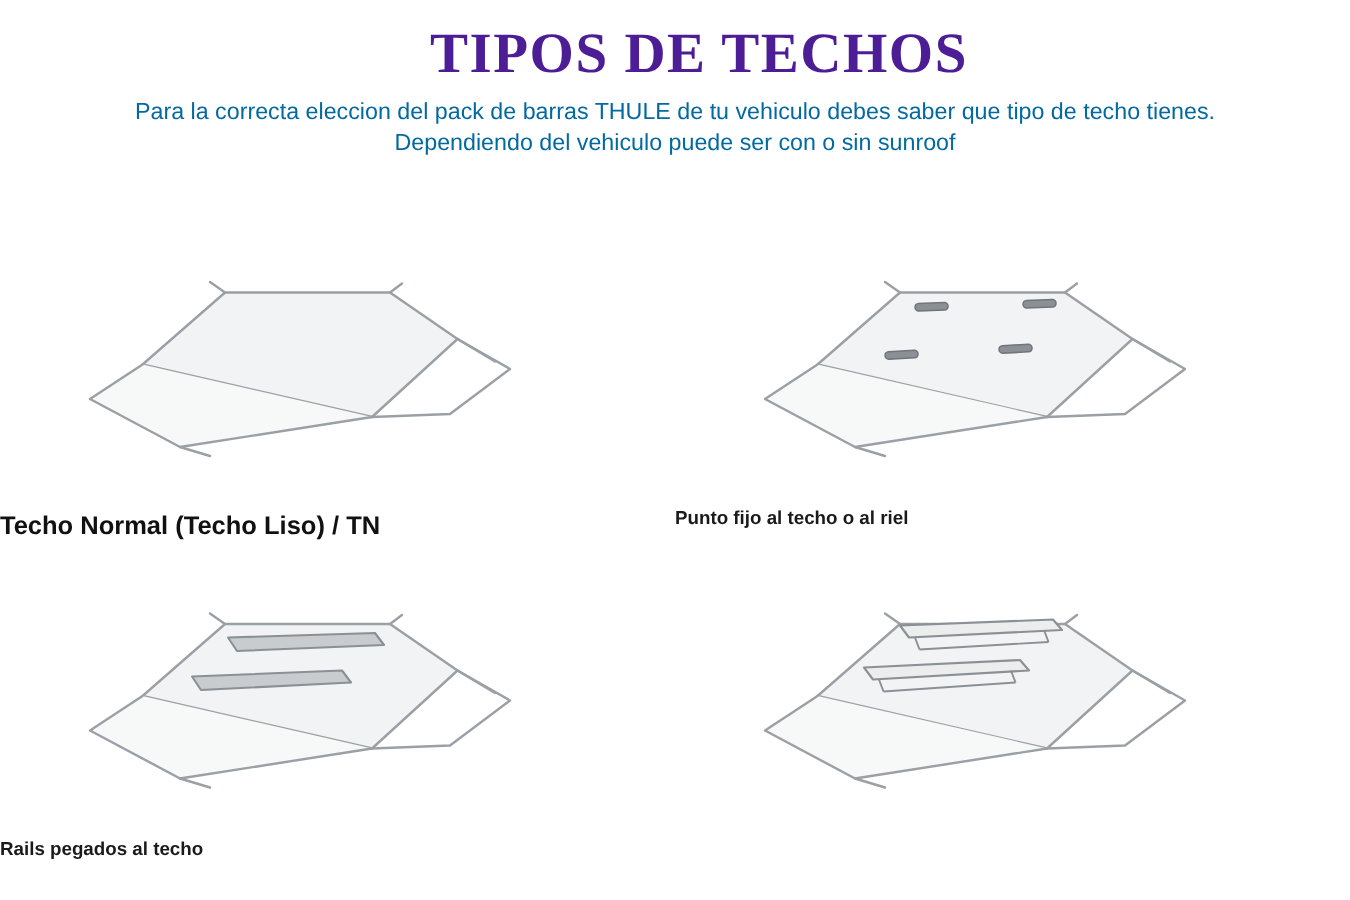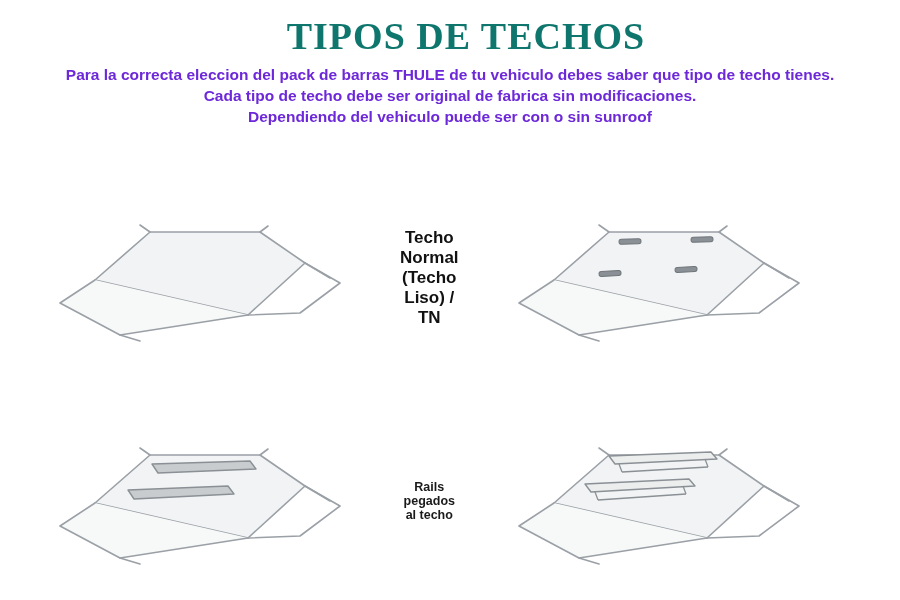--- a/index.html
+++ b/index.html
@@ -21,51 +21,52 @@
     position: relative;
     box-sizing: border-box;
     padding: 0;
   }
   .title {
     text-align: center;
     font-size: 38px;
     font-weight: bold;
     letter-spacing: 1px;
     margin: 14px 0 4px 0;
-    color: #0f766e;
+    color: #4c1d95;
     font-family: "Liberation Serif", serif;
     padding-left: 32px;
   }
   .subtitle-block {
     text-align: center;
     margin: 6px 20px 0 20px;
   }
   .subtitle-line {
     font-size: 15.5px;
-    font-weight: bold;
+    font-weight: normal;
     line-height: 21px;
-    color: #6d28d9;
+    color: #0369a1;
     font-family: "Liberation Sans", sans-serif;
   }
   .grid {
     position: absolute;
     top: 148px;
     left: 0;
     width: 900px;
     height: 450px;
     display: grid;
     grid-template-columns: 1fr 1fr;
     grid-template-rows: 1fr 1fr;
   }
   .cell {
     position: relative;
     display: flex;
-    flex-direction: row;
-    align-items: center;
+    flex-direction: column;
+    align-items: flex-start;
     justify-content: flex-start;
+    gap: 22px;
   }
   .art {
     width: 400px;
     height: 145px;
     position: relative;
     margin-top: 6px;
   }
   .art svg {
     display: block;
     width: 400px;
@@ -91,21 +92,20 @@
 </style>
 </head>
 <body>
 
 <div class="page">
 
   <div class="title">TIPOS DE TECHOS</div>
 
   <div class="subtitle-block">
     <div class="subtitle-line">Para la correcta eleccion del pack de barras THULE de tu vehiculo debes saber que tipo de techo tienes.</div>
-    <div class="subtitle-line">Cada tipo de techo debe ser original de fabrica sin modificaciones.</div>
     <div class="subtitle-line">Dependiendo del vehiculo puede ser con o sin sunroof</div>
   </div>
 
   <div class="grid">
 
     <div class="cell">
       <div class="art">
         <svg viewBox="0 0 400 145" xmlns="http://www.w3.org/2000/svg">
           <g fill="none" stroke="#9aa0a6" stroke-width="1.6" stroke-linejoin="round" stroke-linecap="round">
 
@@ -140,20 +140,21 @@
           </g>
 
           <g fill="#8a9095" stroke="#6f757a" stroke-width="1">
             <rect x="160" y="34" width="22" height="5" rx="2.4" transform="rotate(-2 171 36)"></rect>
             <rect x="232" y="32" width="22" height="5" rx="2.4" transform="rotate(-2 243 34)"></rect>
             <rect x="140" y="66" width="22" height="5" rx="2.4" transform="rotate(-3 151 68)"></rect>
             <rect x="216" y="62" width="22" height="5" rx="2.4" transform="rotate(-3 227 64)"></rect>
           </g>
         </svg>
       </div>
+      <div class="subcaption">Punto fijo al techo o al riel</div>
     </div>
 
     <div class="cell cell-row2">
       <div class="art">
         <svg viewBox="0 0 400 145" xmlns="http://www.w3.org/2000/svg">
           <g fill="none" stroke="#9aa0a6" stroke-width="1.6" stroke-linejoin="round" stroke-linecap="round">
             <path d="M95 75 L150 27 L260 27 L305 58 L248 110 Z" fill="#f2f3f4"></path>
             <path d="M95 75 L60 98 L120 130 L248 110" fill="#f7f8f8"></path>
             <path d="M305 58 L340 78 L300 108 L248 110"></path>
             <path d="M150 27 L140 20"></path>

